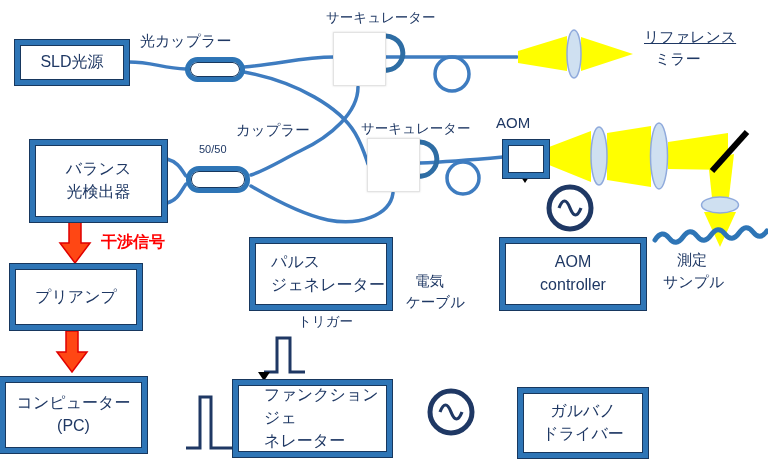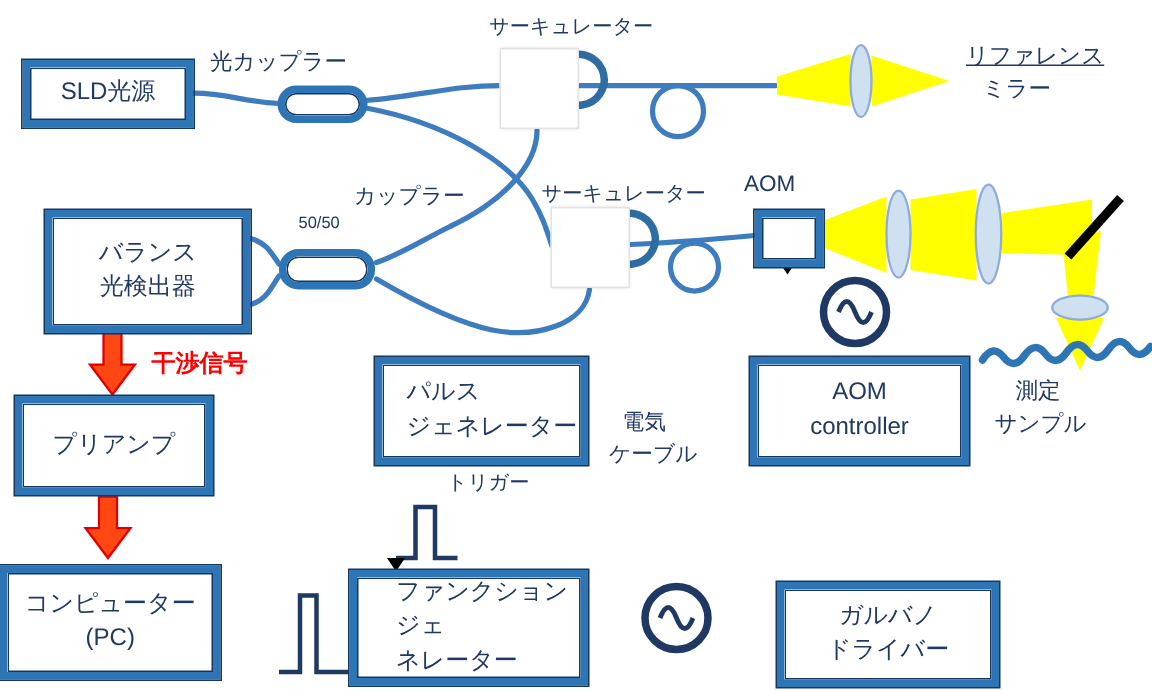--- a/index.html
+++ b/index.html
@@ -135,21 +135,21 @@
   <div class="box" style="left:500px;top:238px;width:146px;height:72px;">
     <span>AOM</span>
     <span>controller</span>
   </div>
 
   <div class="box left-align" style="left:233px;top:380px;width:159px;height:77px;padding-left:26px;">
     <span>ファンクションジェ</span>
     <span>ネレーター</span>
   </div>
 
-  <div class="box" style="left:518px;top:388px;width:148px;height:70px;">
+  <div class="box" style="left:518px;top:388px;width:130px;height:70px;">
     <span>ガルバノ</span>
     <span>ドライバー</span>
   </div>
 
   <div class="box" style="left:503px;top:140px;width:46px;height:38px;"></div>
 
   <div class="coupler" style="left:185px;top:57px;width:60px;height:25px;"></div>
   <div class="coupler" style="left:186px;top:166px;width:64px;height:27px;"></div>
 
   <div class="circulator" style="left:333px;top:32px;width:53px;height:54px;z-index:2;"></div>

